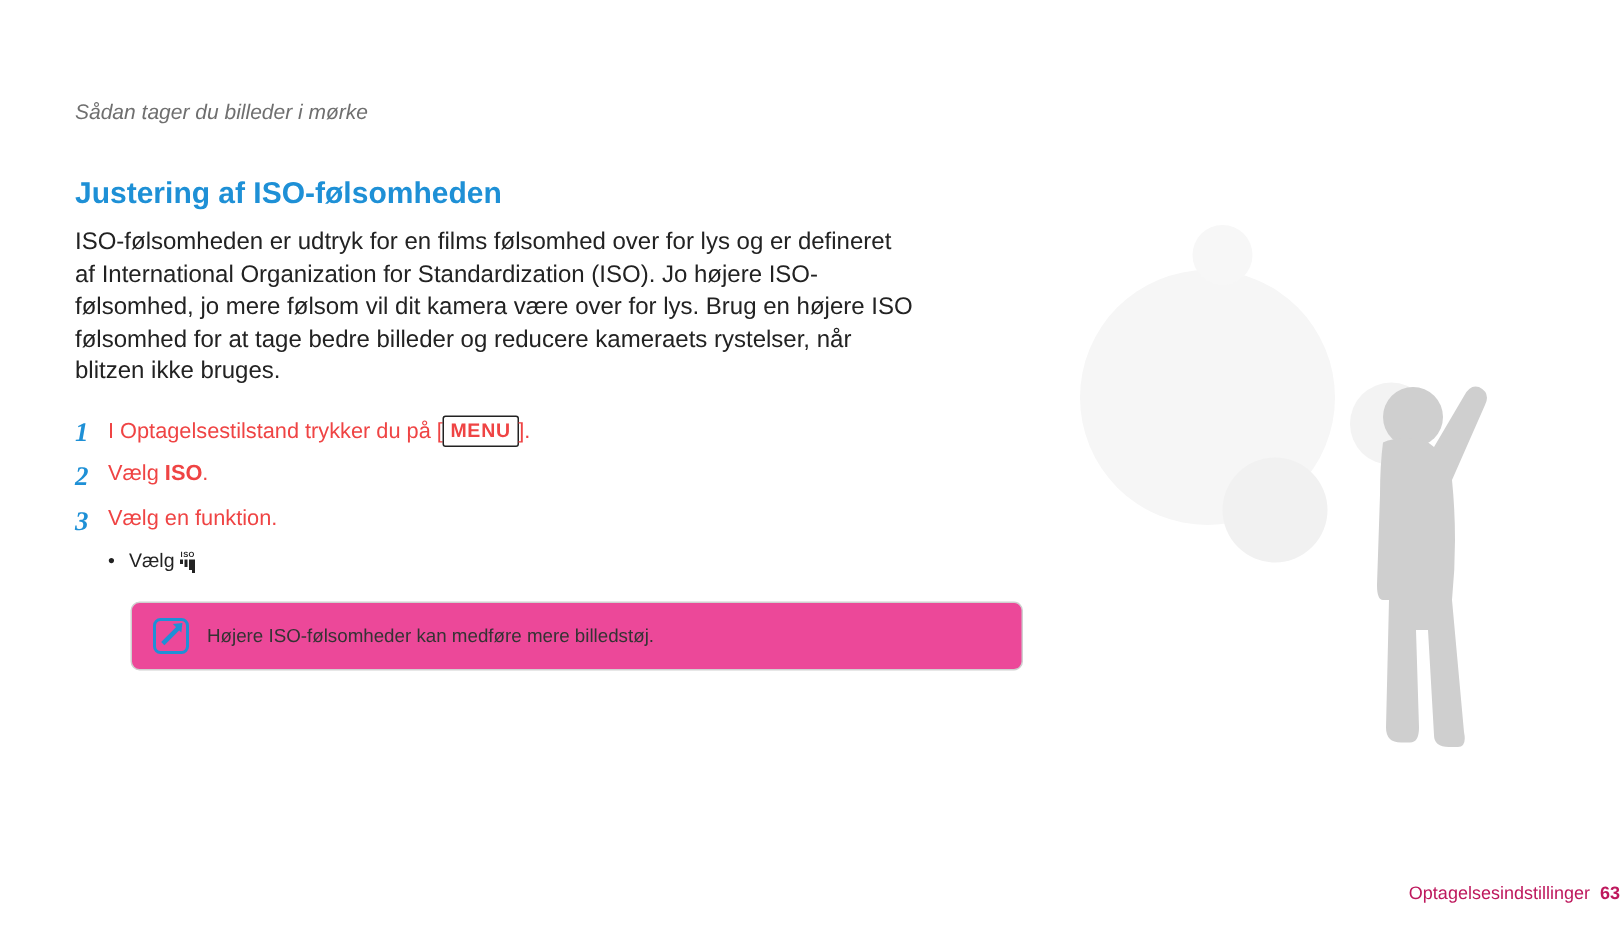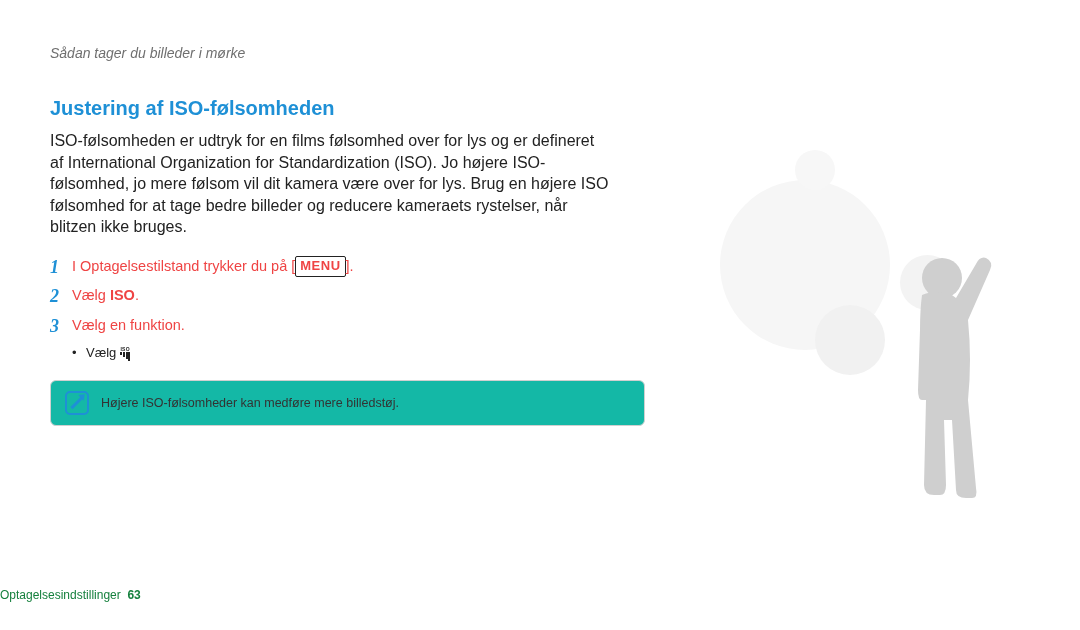--- a/index.html
+++ b/index.html
@@ -1,40 +1,40 @@
 <!DOCTYPE html>
 <html><head>
 <meta charset="utf-8">
 <style>
   * { margin: 0; padding: 0; box-sizing: border-box; }
   html, body { width: 1080px; height: 630px; font-family: Arial, Helvetica, sans-serif; background: #fff; color: #333; }
-  .page { position: relative; width: 1080px; height: 630px; padding: 45px 50px 0 50px; }
+  .page { position: relative; width: 1080px; height: 630px; padding: 66px 50px 0 50px; }
   .breadcrumb { font-size: 14px; color: #6f6f6f; font-style: italic; margin-bottom: 36px; }
   .section-title { font-size: 20px; font-weight: 700; color: #1e90d6; margin-bottom: 10px; }
   .intro { font-size: 16px; line-height: 1.35; color: #222; max-width: 560px; margin-bottom: 18px; }
   .steps { list-style: none; max-width: 590px; }
   .step { display: flex; align-items: flex-start; margin-bottom: 6px; }
   .step-num { font-size: 18px; font-style: italic; color: #1e90d6; width: 22px; flex: 0 0 22px; line-height: 1.3; font-family: Georgia, 'Times New Roman', serif; font-weight: 600; }
   .step-body { font-size: 14.5px; line-height: 1.45; color: #ef4444; }
   .step-body .bold { font-weight: 700; }
   .menu-box { display: inline-block; border: 1.5px solid #222; border-radius: 2px; padding: 0 4px; font-weight: 800; font-size: 13px; letter-spacing: 0.5px; vertical-align: 1px; }
   .sub { margin-left: 22px; max-width: 560px; }
   .bullet-row { display: flex; font-size: 13px; line-height: 1.35; color: #222; margin-top: 4px; }
   .bullet-dot { flex: 0 0 14px; }
   .iso-icon { display: inline-block; vertical-align: middle; line-height: 1; }
   .iso-icon .iso-top { font-size: 5px; font-weight: 700; display: block; text-align: center; letter-spacing: 0.3px; }
   .iso-icon .iso-bars { display: flex; gap: 0.8px; }
   .iso-icon .bar { width: 2px; background: #222; }
   .iso-icon .b1 { height: 3px; } .iso-icon .b2 { height: 5px; } .iso-icon .b3 { height: 7px; } .iso-icon .b4 { height: 9px; }
-  .note-box { display: flex; align-items: center; gap: 12px; border: 1px solid #d0d0d0; border-radius: 6px; background: #14b8a6; padding: 10px 14px; max-width: 595px; margin-top: 18px; }
+  .note-box { display: flex; align-items: center; gap: 12px; border: 1px solid #d0d0d0; border-radius: 6px; background: #ec4899; padding: 10px 14px; max-width: 595px; margin-top: 18px; margin-left: 37px; }
   .note-icon { width: 24px; height: 24px; border: 2px solid #1e90d6; border-radius: 5px; display: flex; align-items: center; justify-content: center; flex: 0 0 24px; }
   .note-icon .slash { width: 16px; height: 2.5px; background: #1e90d6; transform: rotate(-45deg); position: relative; }
   .note-icon .slash::after { content: ""; position: absolute; right: -3px; top: -3px; width: 0; height: 0; border-left: 5px solid #1e90d6; border-top: 4px solid transparent; border-bottom: 4px solid transparent; transform: rotate(0deg); }
   .note-text { font-size: 12.5px; color: #333; }
-  .footer { position: absolute; bottom: 28px; left: 0; width: 100%; text-align: left; font-size: 12px; color: #15803d; }
+  .footer { position: absolute; bottom: 28px; left: 0; width: 100%; text-align: right; font-size: 12px; color: #be185d; }
   .footer .pg { font-weight: 600; }
   
   .art { position: absolute; right: 40px; top: 150px; width: 320px; height: 380px; pointer-events: none; }
   .bubble { position: absolute; border-radius: 50%; background: #f4f4f4; }
   .bub1 { width: 170px; height: 170px; left: 0; top: 30px; background:#f6f6f6;}
   .bub2 { width: 70px; height: 70px; left: 95px; top: 155px; background:#f1f1f1;}
   .bub3 { width: 40px; height: 40px; left: 75px; top: 0; background:#f7f7f7;}
   .bub4 { width: 55px; height: 55px; left: 180px; top: 105px; background:#f3f3f3;}
   .kid { position: absolute; right: 30px; top: 90px; width: 150px; height: 280px; }
   .kid svg { width: 100%; height: 100%; }

